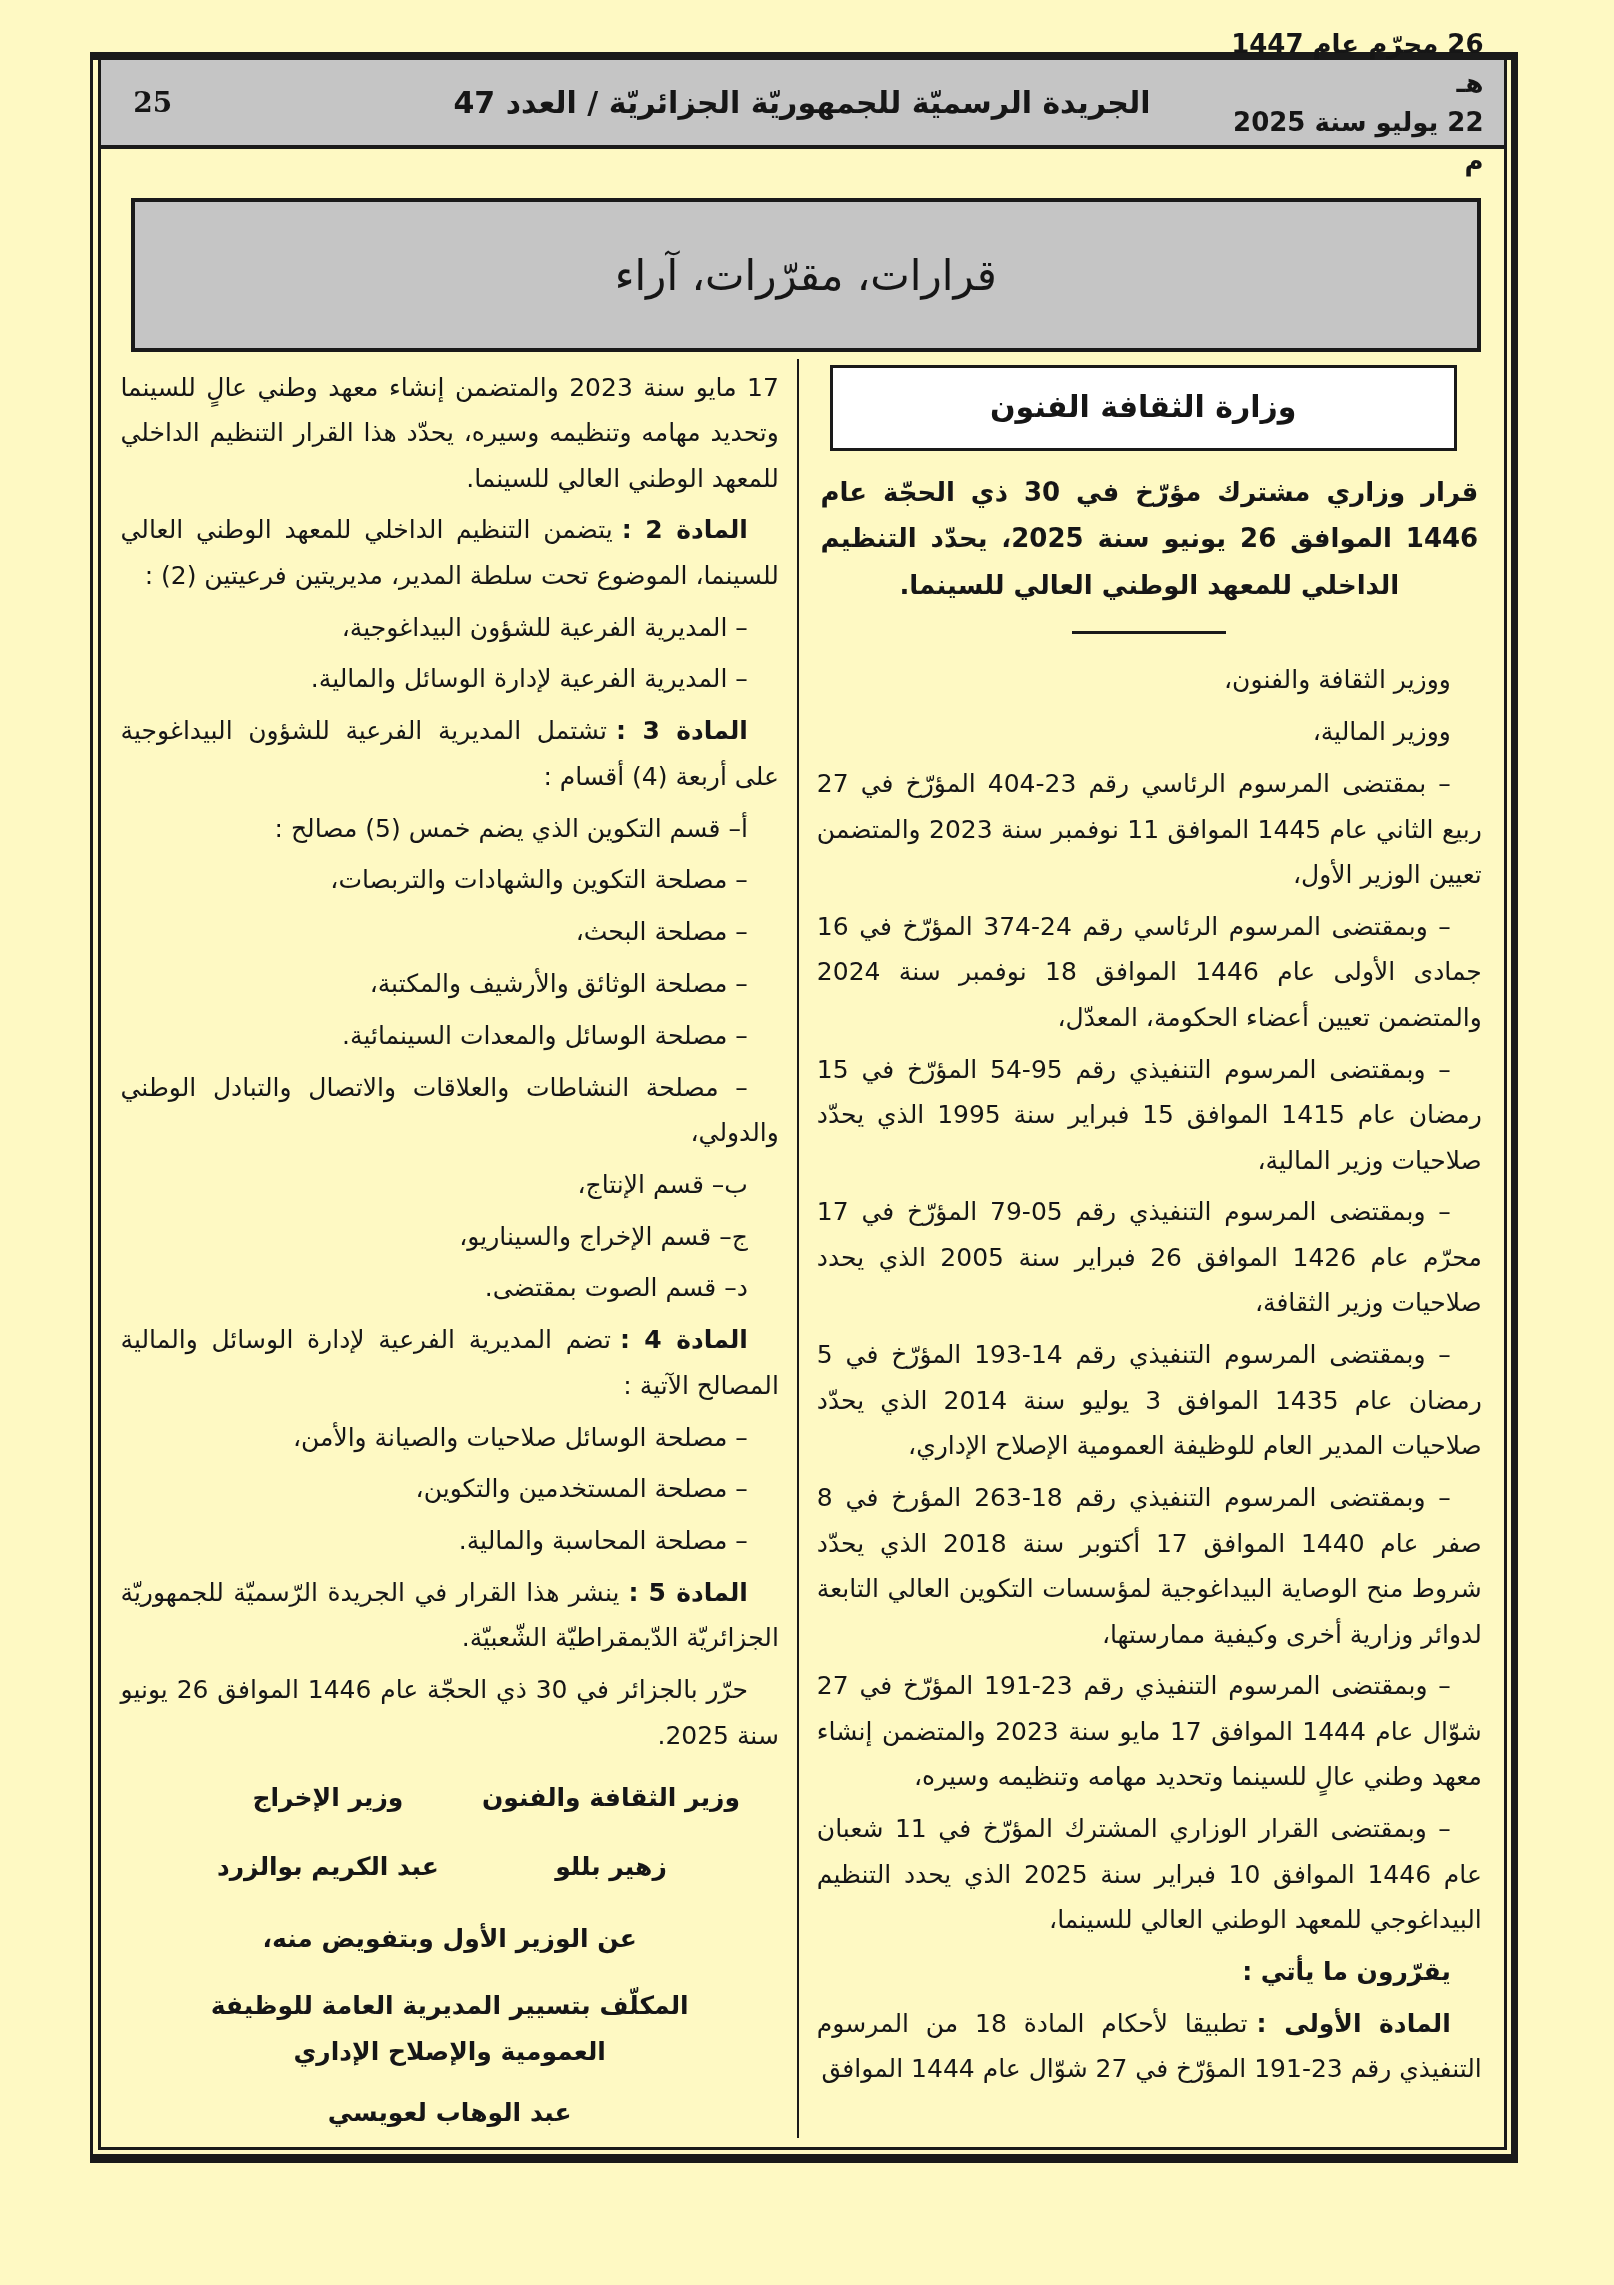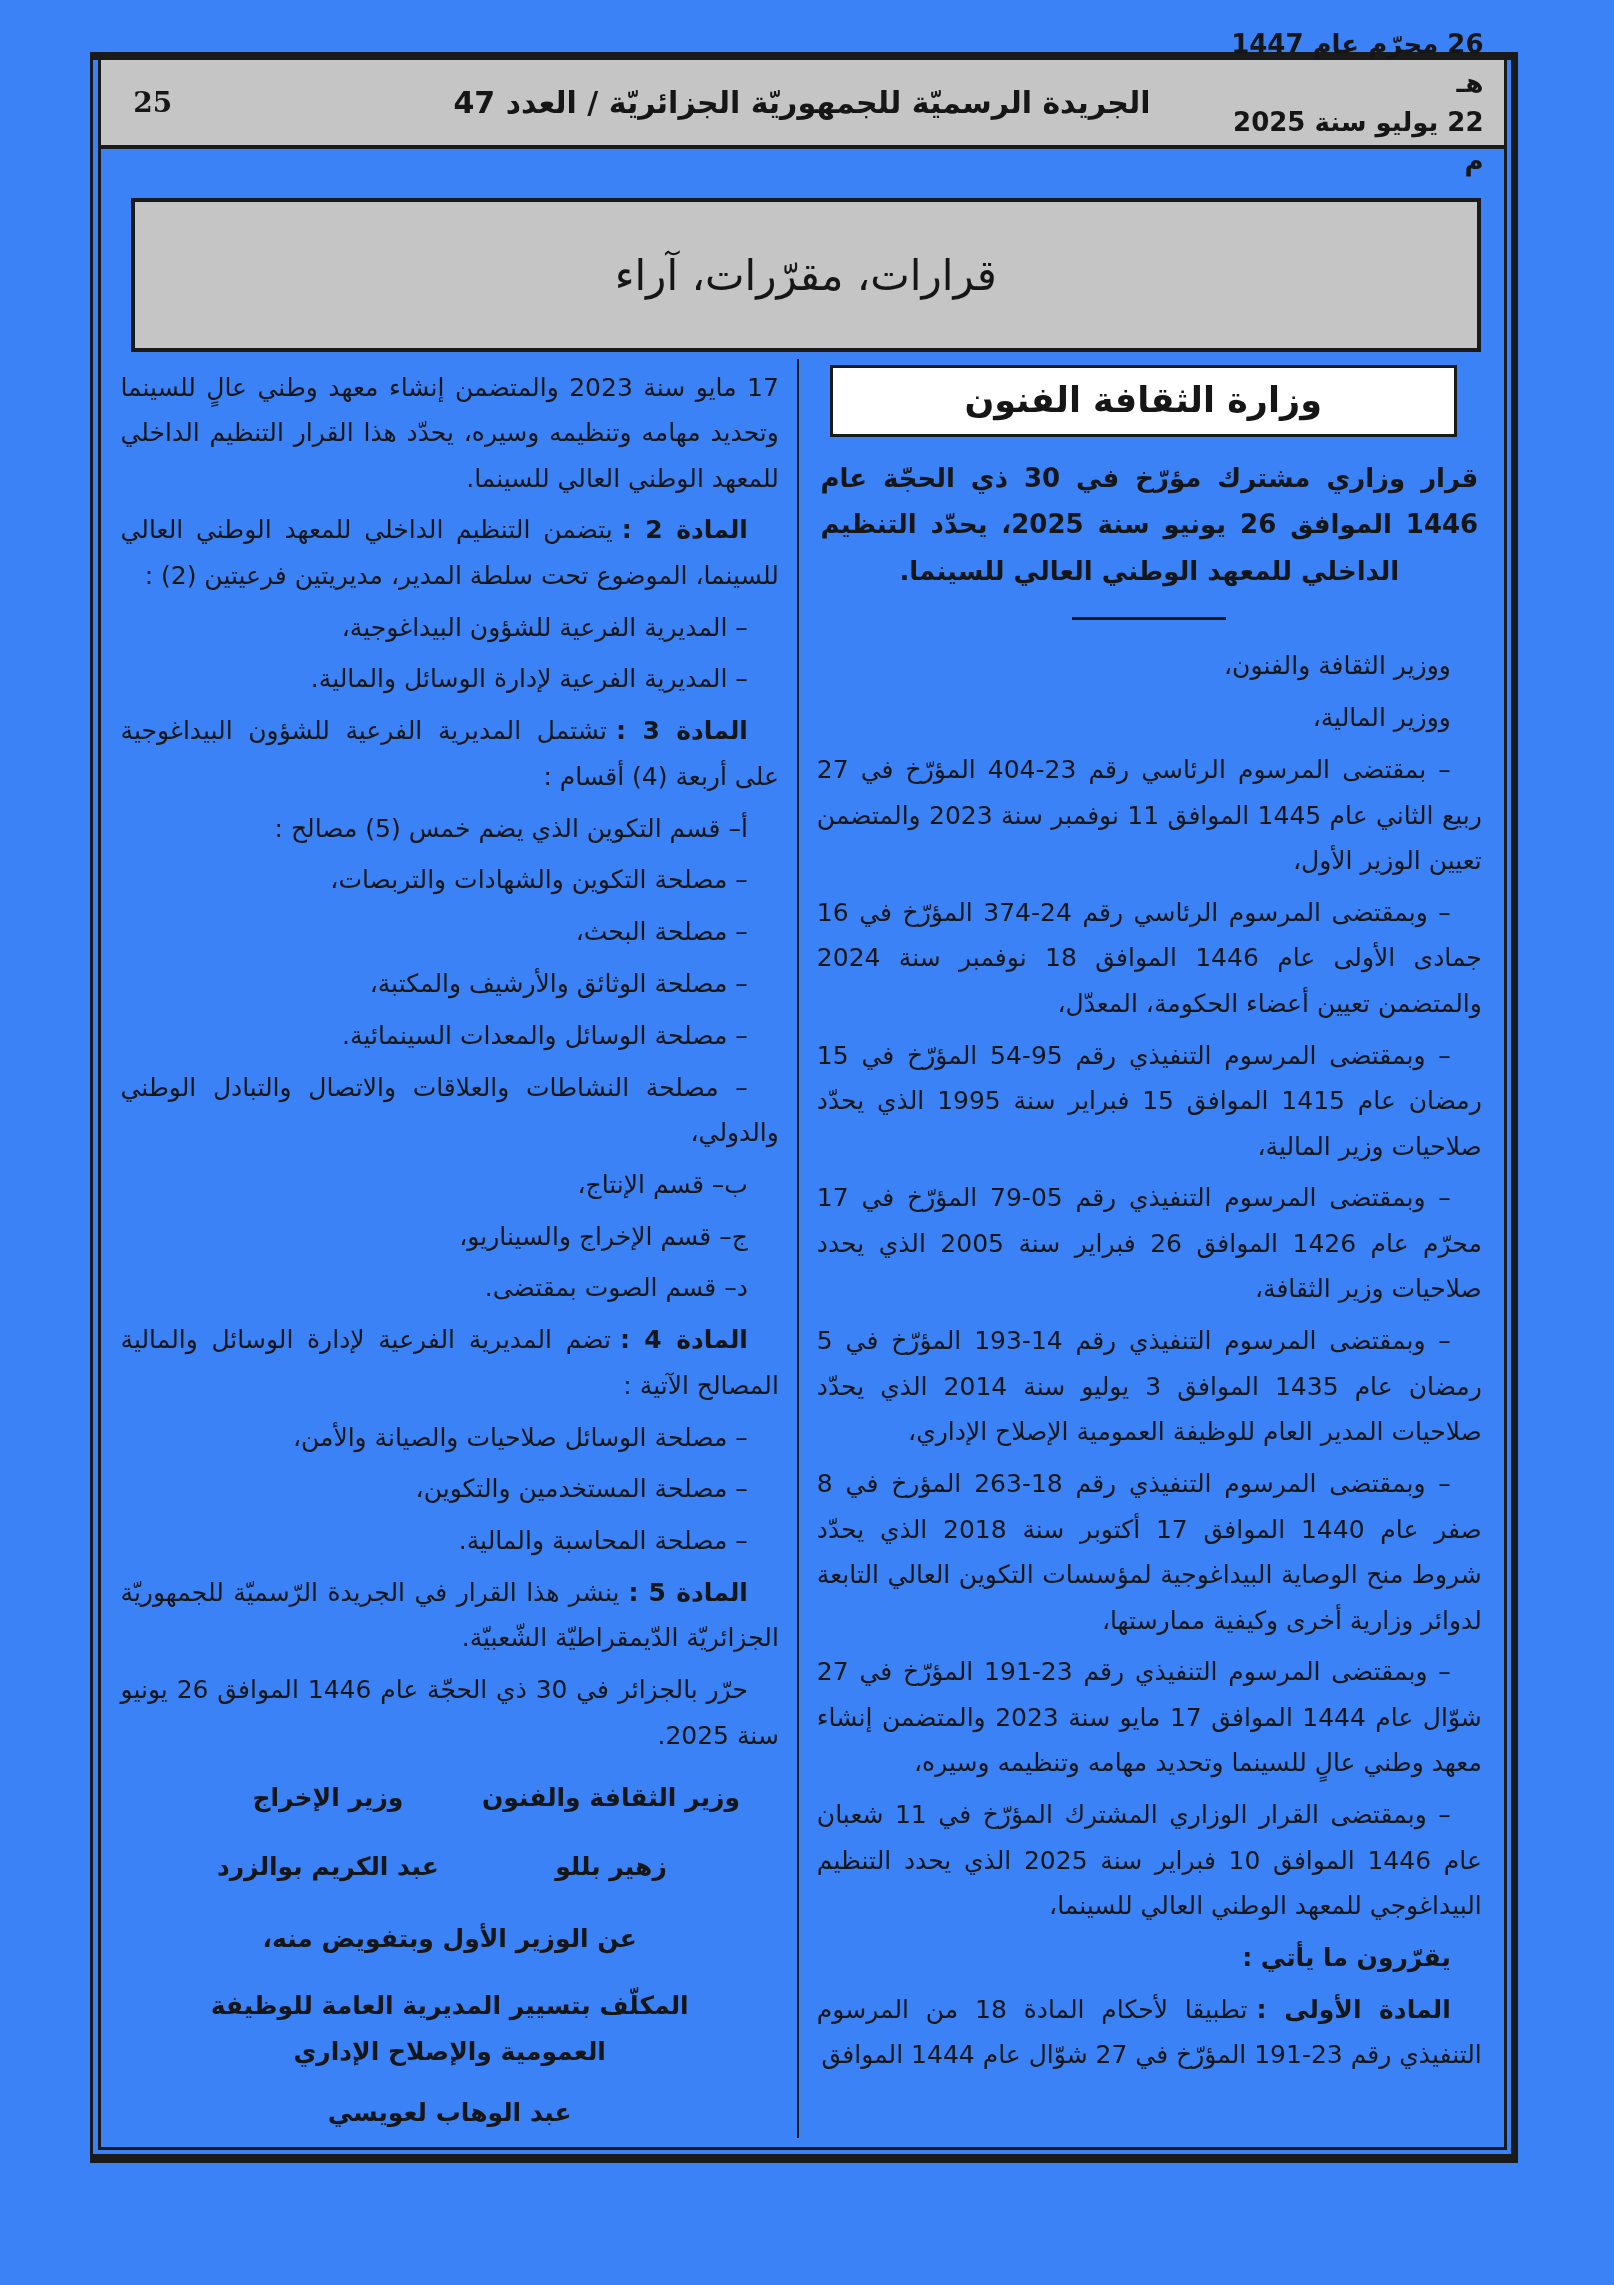--- a/index.html
+++ b/index.html
@@ -1,20 +1,20 @@
 <!DOCTYPE html>
 <html lang="ar" style="font-size:14.5px"><head>
 <meta charset="utf-8">
 <style>
   html, body { margin: 0; padding: 0; background: #ffffff; }
   .sheet {
     position: relative;
     width: 1615px;
     height: 2285px;
-    background: #3b82f6;
+    background: #fef9c3;
     font-family: "DejaVu Sans", sans-serif;
     color: #161616;
     overflow: hidden;
   }
   .frame {
     position: absolute;
     left: 90px;
     top: 52px;
     width: 1428px;
     height: 2111px;
@@ -101,30 +101,30 @@
   .col-right {
     flex: 1.01;
     padding: 0 14.5px 0 18px;
     border-left: 2.7px solid #1a1a1a; 
   }
   .col-left {
     flex: 1;
     padding: 5.4px 18px 0 11px;
   }
   .ministry-box {
-    height: 72px;
+    height: 86px;
     box-sizing: border-box;
     border: 3.6px solid #1a1a1a;
     background: #ffffff;
     display: flex;
     align-items: center;
     justify-content: center;
     margin: 5.4px 25px 0 12.7px;
     font-weight: bold;
-    font-size: 35px;
+    font-size: 30px;
     text-align: center;
   }
   .decree-title {
     margin: 18px 3.6px 0 3.6px;
     font-weight: bold;
     font-size: 26px;
     line-height: 1.8;
     text-align: justify;
     text-align-last: center;
   }

